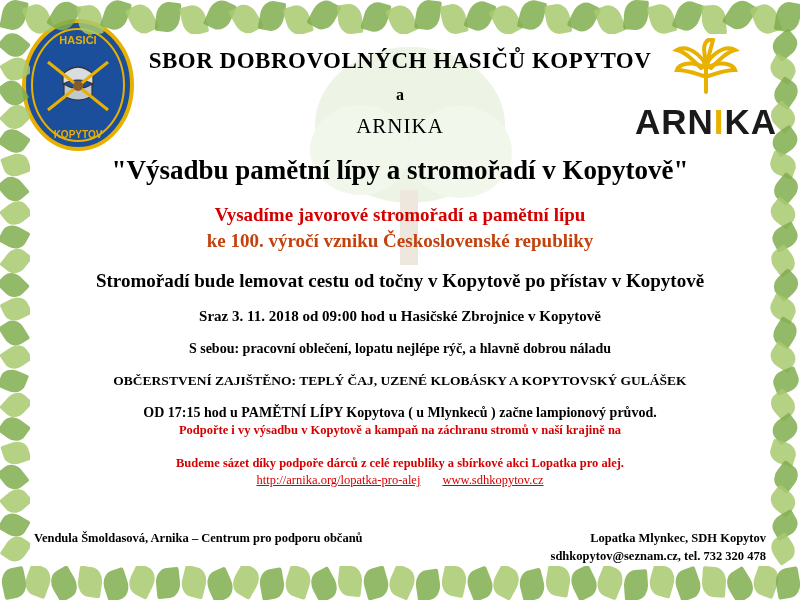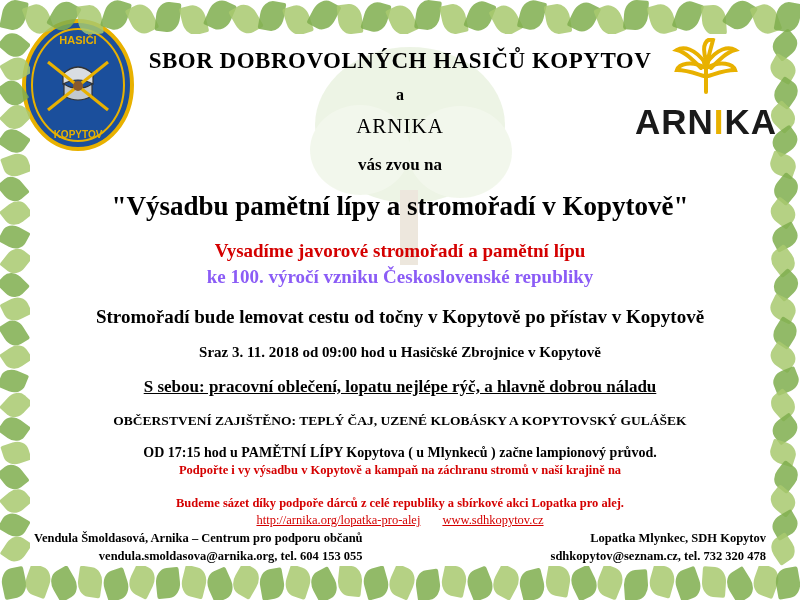--- a/index.html
+++ b/index.html
@@ -146,40 +146,39 @@
     font-weight: bold;
     margin-top: 16px;
   }
   .l-red1 {
     color: #d40000;
     font-size: 19px;
     font-weight: bold;
     margin-top: 18px;
   }
   .l-red2 {
-    color: #8b5cf6;
+    color: #c2410c;
     font-size: 19px;
     font-weight: bold;
     margin-top: 4px;
   }
   .l-row {
     font-size: 19px;
     font-weight: bold;
     margin-top: 18px;
   }
   .l-meet {
     font-size: 15px;
     font-weight: bold;
     margin-top: 16px;
   }
   .l-bring {
-    font-size: 17px;
-    font-weight: bold;
-    margin-top: 16px;
-    text-decoration: underline;
+    font-size: 14px;
+    font-weight: bold;
+    margin-top: 16px;
   }
   .l-refresh {
     font-size: 13.5px;
     font-weight: bold;
     margin-top: 16px;
   }
   .l-evening {
     font-size: 14px;
     font-weight: bold;
     margin-top: 16px;
@@ -382,40 +381,38 @@
       </g>
       <circle cx="75" cy="24" r="4" fill="#e8b100"></circle>
     </svg>
     <div class="arnika-word"><span>ARN</span><span class="ihat">I</span><span>KA</span></div>
   </div>
 
   <div class="content">
     <div class="line l-title">SBOR DOBROVOLNÝCH HASIČŮ KOPYTOV</div>
     <div class="line l-a">a</div>
     <div class="line l-arnika">ARNIKA</div>
-    <div class="line l-invite">vás zvou na</div>
     <div class="line l-event">"Výsadbu pamětní lípy a stromořadí v Kopytově"</div>
     <div class="line l-red1">Vysadíme javorové stromořadí a pamětní lípu</div>
     <div class="line l-red2">ke 100. výročí vzniku  Československé republiky</div>
     <div class="line l-row">Stromořadí bude lemovat cestu od točny v Kopytově po přístav v Kopytově</div>
     <div class="line l-meet">Sraz 3. 11. 2018 od 09:00 hod u Hasičské Zbrojnice  v Kopytově</div>
     <div class="line l-bring">S sebou: pracovní oblečení, lopatu nejlépe rýč, a hlavně dobrou náladu</div>
     <div class="line l-refresh">OBČERSTVENÍ ZAJIŠTĚNO: TEPLÝ ČAJ, UZENÉ KLOBÁSKY A KOPYTOVSKÝ GULÁŠEK</div>
     <div class="line l-evening">OD 17:15 hod u PAMĚTNÍ  LÍPY Kopytova ( u Mlynkeců ) začne  lampionový průvod.</div>
     <div class="line l-red4">Podpořte i vy výsadbu v Kopytově a kampaň na záchranu stromů v naší krajině na</div>
     <div class="line l-red3">Budeme sázet díky podpoře dárců z celé republiky a sbírkové akci Lopatka pro alej.</div>
     <div class="line links">
       <a href="#">http://arnika.org/lopatka-pro-alej</a><span class="gap"></span><a href="#">www.sdhkopytov.cz</a>
     </div>
   </div>
 
   <div class="footer">
     <div class="col left">
       <div>Vendula Šmoldasová, Arnika – Centrum pro podporu občanů</div>
-      <div>vendula.smoldasova@arnika.org, tel. 604 153 055</div>
     </div>
     <div class="col right">
       <div>Lopatka Mlynkec, SDH Kopytov</div>
       <div>sdhkopytov@seznam.cz, tel. 732 320 478</div>
     </div>
   </div>
 
 </div>
 
 </body></html>

